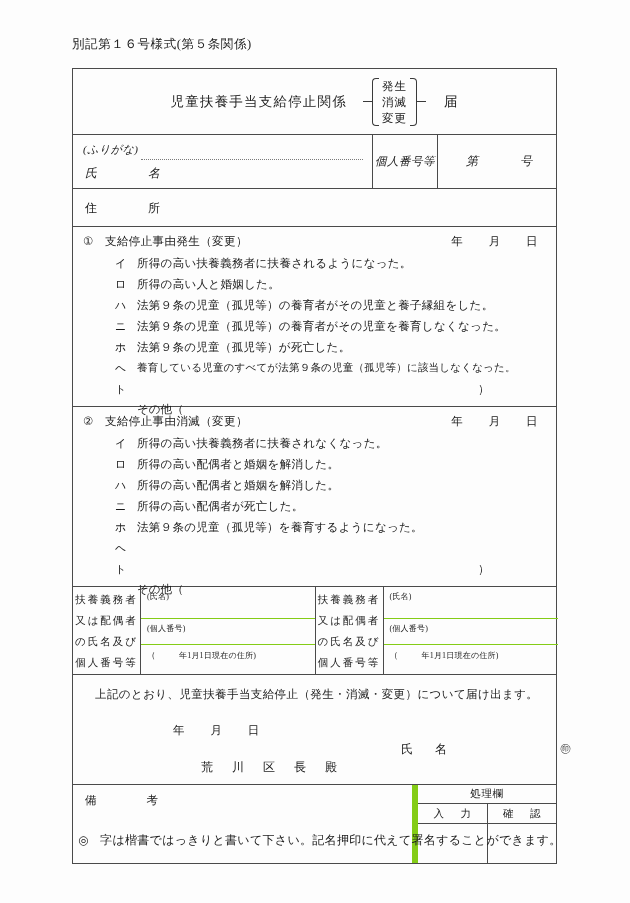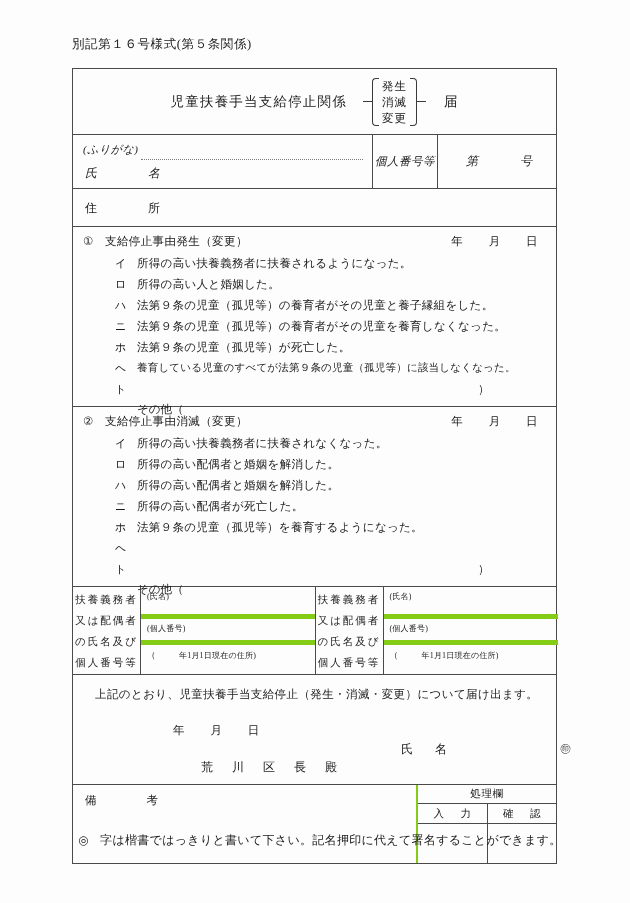--- a/index.html
+++ b/index.html
@@ -242,21 +242,21 @@
   }
   .guar-fields {
     position: absolute;
     left: 68px; top: 0;
     right: 0; height: 100%;
   }
   .guar-f {
     position: absolute;
     left: 0; right: 0;
     box-sizing: border-box;
-    border-bottom: 5px solid #84cc16;
+    border-bottom: 1px solid #84cc16;
   }
   .guar-f1 { top: 0;    height: 32px; }
   .guar-f2 { top: 32px; height: 26px; }
   .guar-f3 { top: 58px; height: 30px; border-bottom: none; }
   .guar-f span.lbl {
     position: absolute;
     left: 6px; top: 4px;
     font-size: 8px;
     letter-spacing: 0.2px;
   }
@@ -307,21 +307,21 @@
     letter-spacing: 8px;
   }
 
   
   .rem-row { height: 78px; }
   .rem-left {
     position: absolute;
     left: 0; top: 0;
     width: 345px; height: 100%;
     box-sizing: border-box;
-    border-right: 2px solid #84cc16;
+    border-right: 6px solid #84cc16;
   }
   .rem-label {
     position: absolute;
     left: 12px; top: 8px;
     font-size: 11.5px;
     letter-spacing: 9px;
   }
   .proc {
     position: absolute;
     left: 345px; top: 0;

